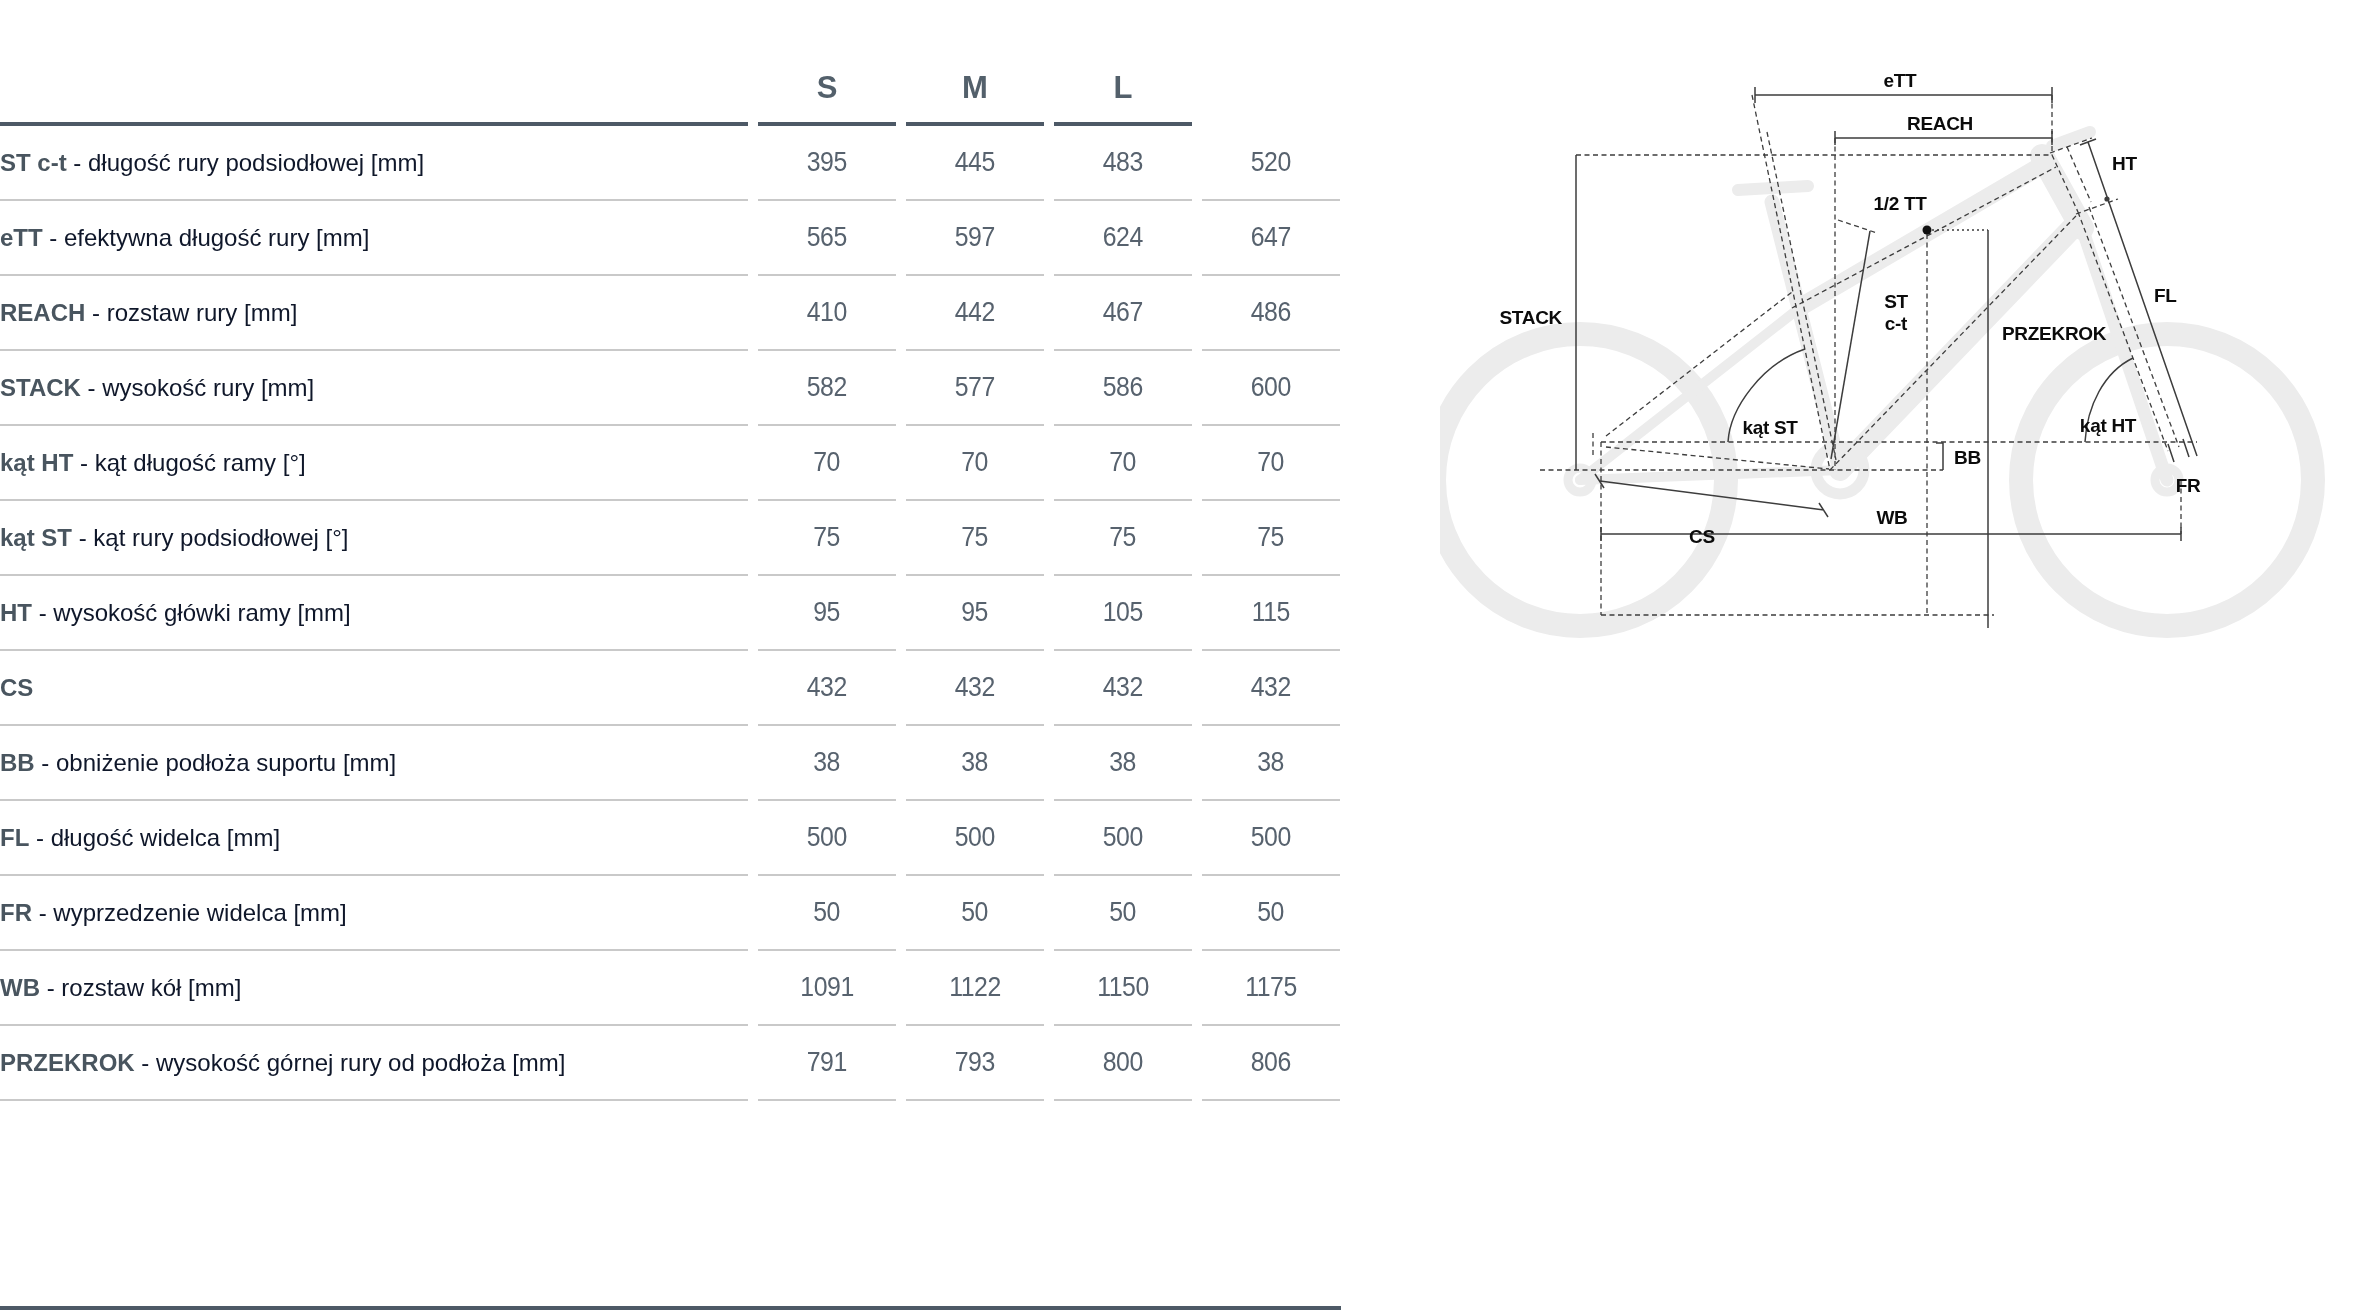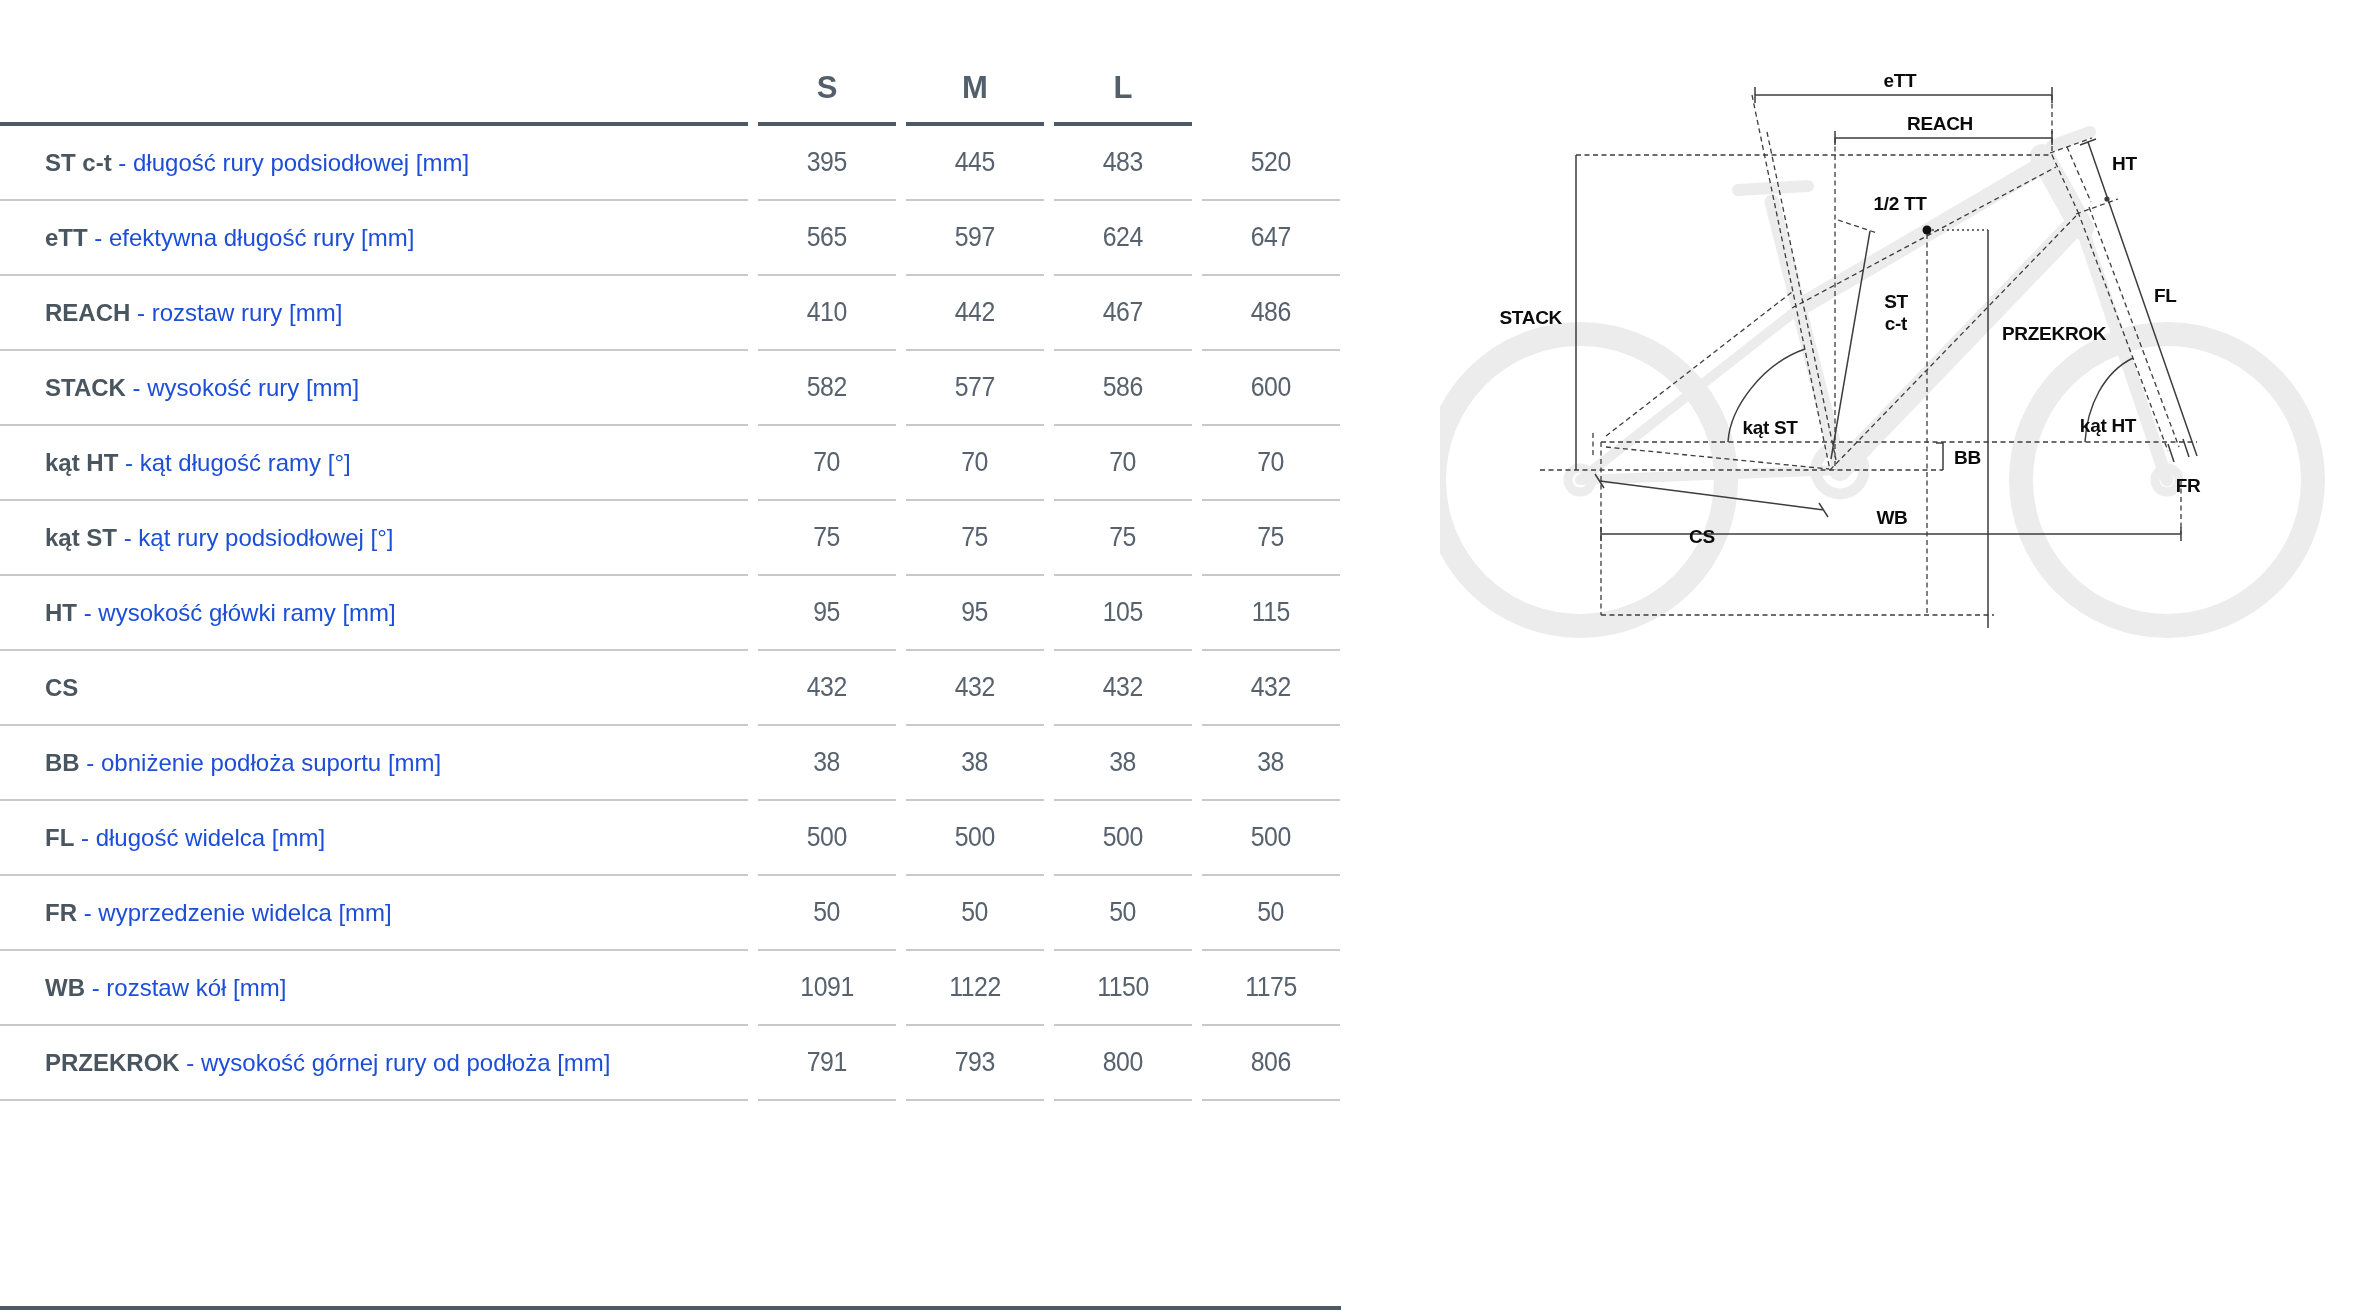--- a/index.html
+++ b/index.html
@@ -7,26 +7,26 @@
        font-family:"Liberation Sans", sans-serif;}
   .page{position:absolute;inset:0;background:#fff;}
 
   
   .geo-table{position:absolute;left:0;top:0;width:1341px;}
   .thead{display:flex;gap:10px;height:126px;align-items:stretch;}
   .thead .cell{border-bottom:4px solid #4d5966;display:flex;align-items:flex-end;
                justify-content:center;padding-bottom:16px;box-sizing:border-box;}
   .row{display:flex;gap:10px;height:75px;}
   .row .cell{border-bottom:2px solid #c9c9c9;display:flex;align-items:center;box-sizing:border-box;}
-  .cell.label{width:748px;padding-left:45px;justify-content:flex-start;}
+  .cell.label{width:748px;justify-content:flex-start;}
   .cell.val{width:138px;justify-content:center;}
   .thead .cell.label{padding-left:45px;}
   .head-letter{font-size:31px;font-weight:bold;color:#53606b;letter-spacing:0;}
   .abbr{font-size:24px;font-weight:bold;color:#49555f;white-space:pre;}
-  .desc{font-size:24px;color:#1d4ed8;white-space:pre;}
+  .desc{font-size:24px;color:#0f172a;white-space:pre;}
   .num{font-size:27px;color:#57626e;transform:scaleX(.92);letter-spacing:-0.5px;}
   .bottom-line{position:absolute;left:0;top:1306px;width:1341px;height:4px;background:#4d5966;}
 
   
   .diagram{position:absolute;left:1440px;top:40px;width:935px;height:680px;}
   .dia-label{font-family:"Liberation Sans", sans-serif;font-weight:bold;font-size:19px;
              fill:#0b0b0b;letter-spacing:-0.3px;}
   .wm{stroke:#ececec;fill:none;stroke-linecap:round;}
   .solid{stroke:#3d3d3d;stroke-width:1.5;fill:none;}
   .dash{stroke:#3d3d3d;stroke-width:1.3;fill:none;stroke-dasharray:5 3.5;}

